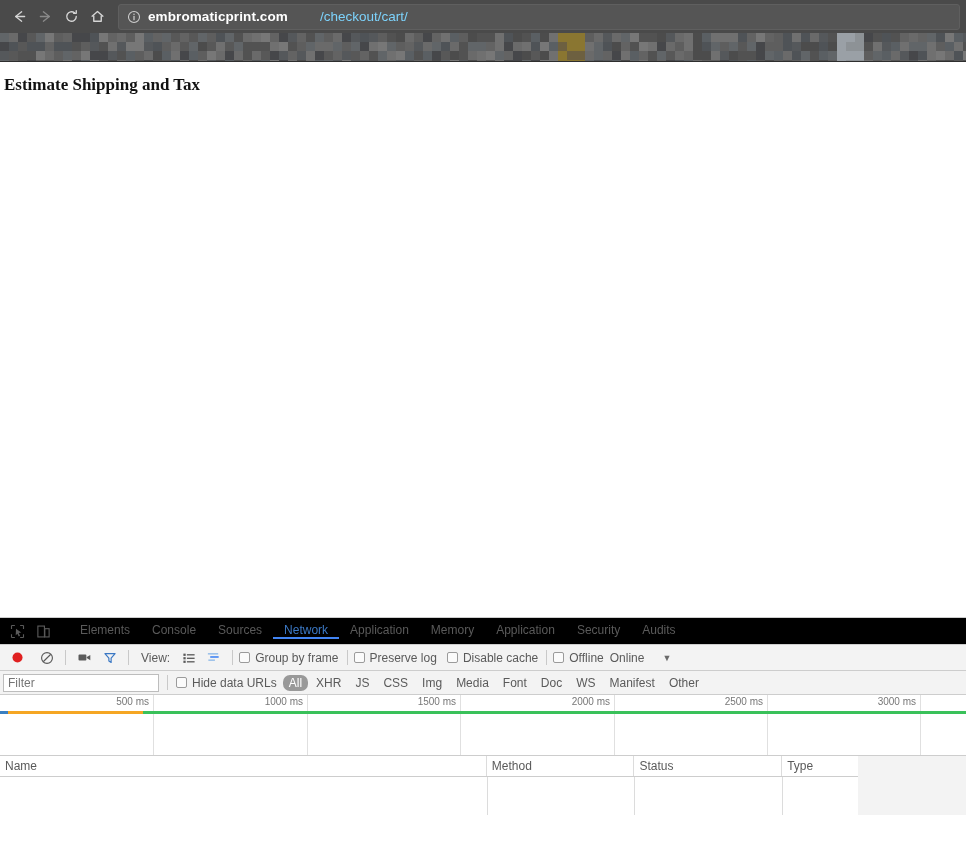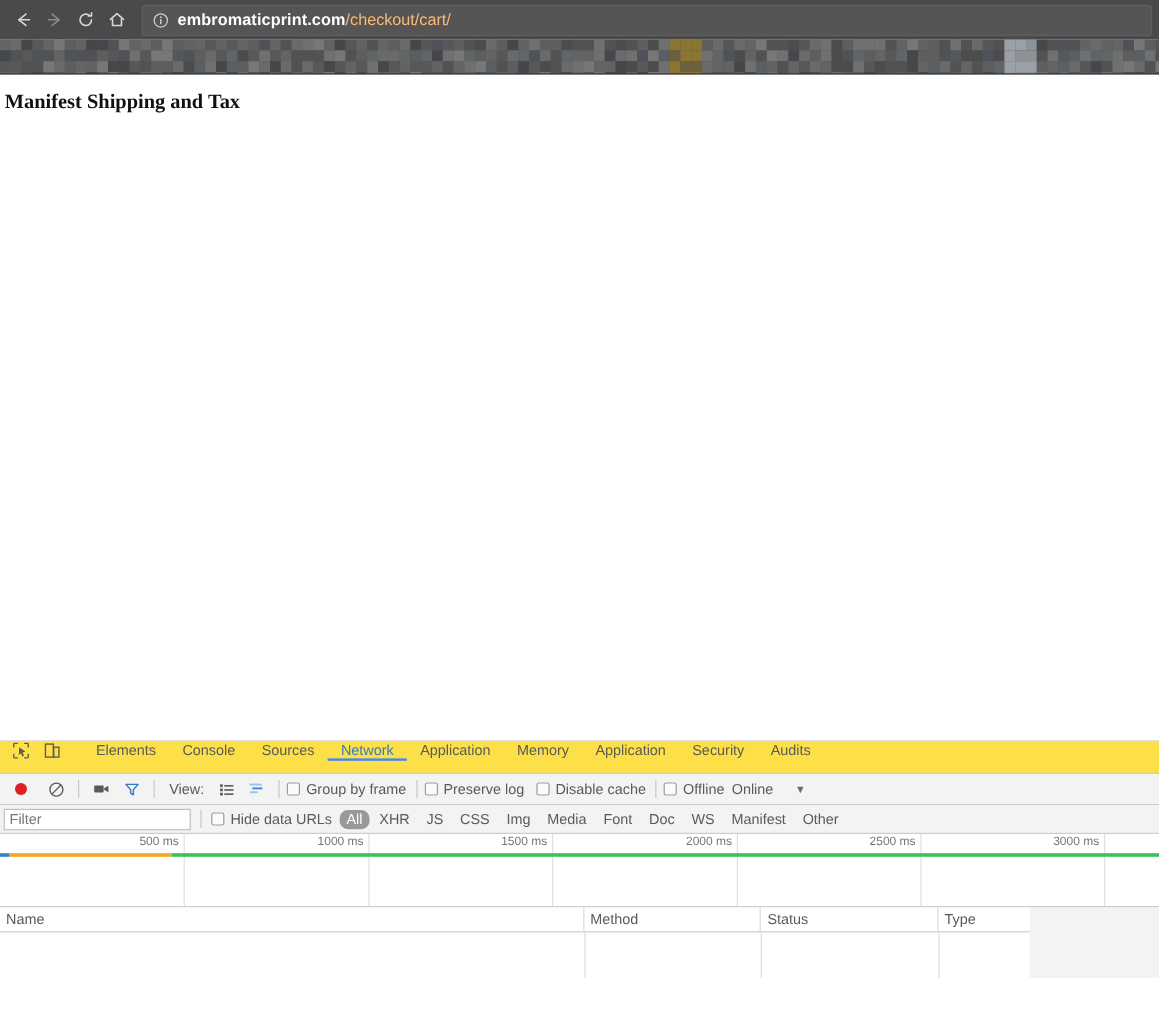--- a/index.html
+++ b/index.html
@@ -37,21 +37,21 @@
     padding: 0 8px;
     overflow: hidden;
     white-space: nowrap;
   }
   .info-icon { color: #cfcfcf; margin-right: 7px; display:flex; align-items:center;}
   .url-domain {
     color: #ffffff; font-weight: bold; font-size: 13.5px;
     letter-spacing: .1px;
   }
   .url-path {
-    color: #fdba74; font-size: 13.5px;
+    color: #7dd3fc; font-size: 13.5px; margin-left: 32px;
   }
 
   
   .bookmarks-bar {
     width: 966px; height: 29px;
     background: #555;
     position: relative;
     overflow: hidden;
     border-bottom: 1px solid #2e2e2e;
   }
@@ -75,22 +75,22 @@
   
   .devtools {
     width: 966px;
     border-top: 1px solid #cdcdcd;
     background: #f3f3f3;
     font-size: 12px;
     color: #5a5a5a;
   }
   .dt-tabbar {
     height: 27px;
-    display: flex; align-items: flex-start;
-    background: #fde047;
+    display: flex; align-items: center;
+    background: #000000;
     border-bottom: 1px solid #cdcdcd;
     padding-left: 4px;
   }
   .dt-iconbtn {
     width: 26px;
     display: flex; align-items: center; justify-content: center;
     color: #5a5a5a;
   }
   .dt-sep {
     width: 1px; background: #c9c9c9;
@@ -706,21 +706,21 @@
     <div class="px" style="left: 909px; top: 27px; width: 9px; height: 2px; background: rgb(85, 88, 91);"></div>
     <div class="px" style="left: 918px; top: 27px; width: 9px; height: 2px; background: rgb(112, 112, 112);"></div>
     <div class="px" style="left: 927px; top: 27px; width: 9px; height: 2px; background: rgb(99, 99, 99);"></div>
     <div class="px" style="left: 936px; top: 27px; width: 9px; height: 2px; background: rgb(82, 82, 82);"></div>
     <div class="px" style="left: 945px; top: 27px; width: 9px; height: 2px; background: rgb(76, 76, 76);"></div>
     <div class="px" style="left: 954px; top: 27px; width: 9px; height: 2px; background: rgb(88, 88, 88);"></div>
     <div class="px" style="left: 963px; top: 27px; width: 9px; height: 2px; background: rgb(82, 82, 82);"></div>
   </div>
 
 <div class="page-content">
-  <h1 class="page-heading">Manifest Shipping and Tax</h1>
+  <h1 class="page-heading">Estimate Shipping and Tax</h1>
 </div>
 
 <div class="devtools">
 
   <div class="dt-tabbar">
     <div class="dt-iconbtn">
       <svg width="15" height="15" viewBox="0 0 16 16">
         <path d="M1.6 1.6 H5.2 M1.6 1.6 V5.2 M14.4 1.6 H10.8 M14.4 1.6 V5.2 M1.6 14.4 H5.2 M1.6 14.4 V10.8 M14.4 14.4 H10.8 M14.4 14.4 V10.8" fill="none" stroke="#5a5a5a" stroke-width="1.2"></path>
         <path d="M6.4 5.1 L12 9.1 L9.3 9.7 L10.7 12.6 L9.3 13.3 L7.9 10.4 L6.1 12.0 Z" fill="#5a5a5a"></path>
       </svg>

